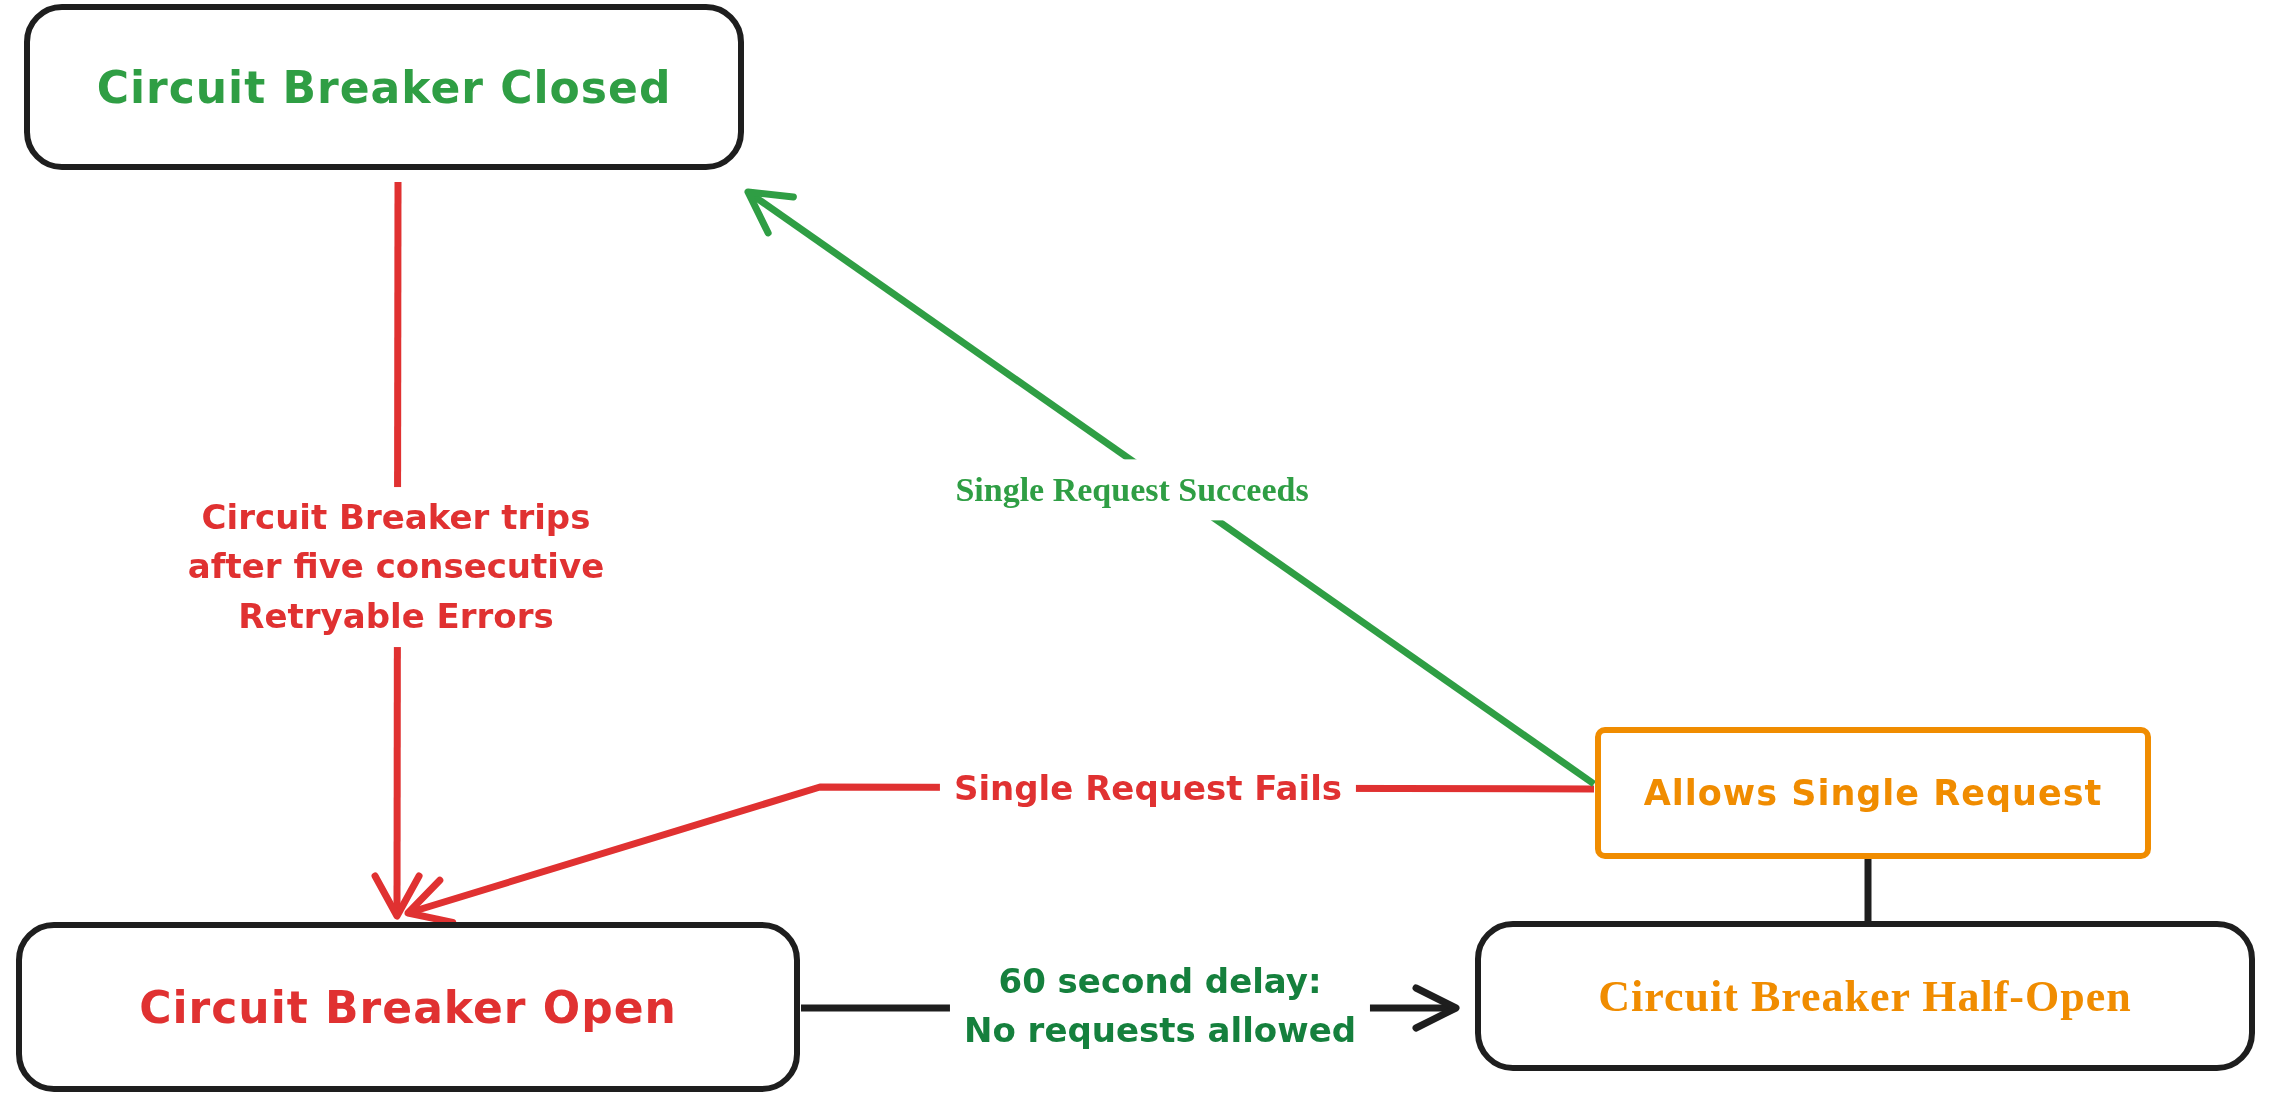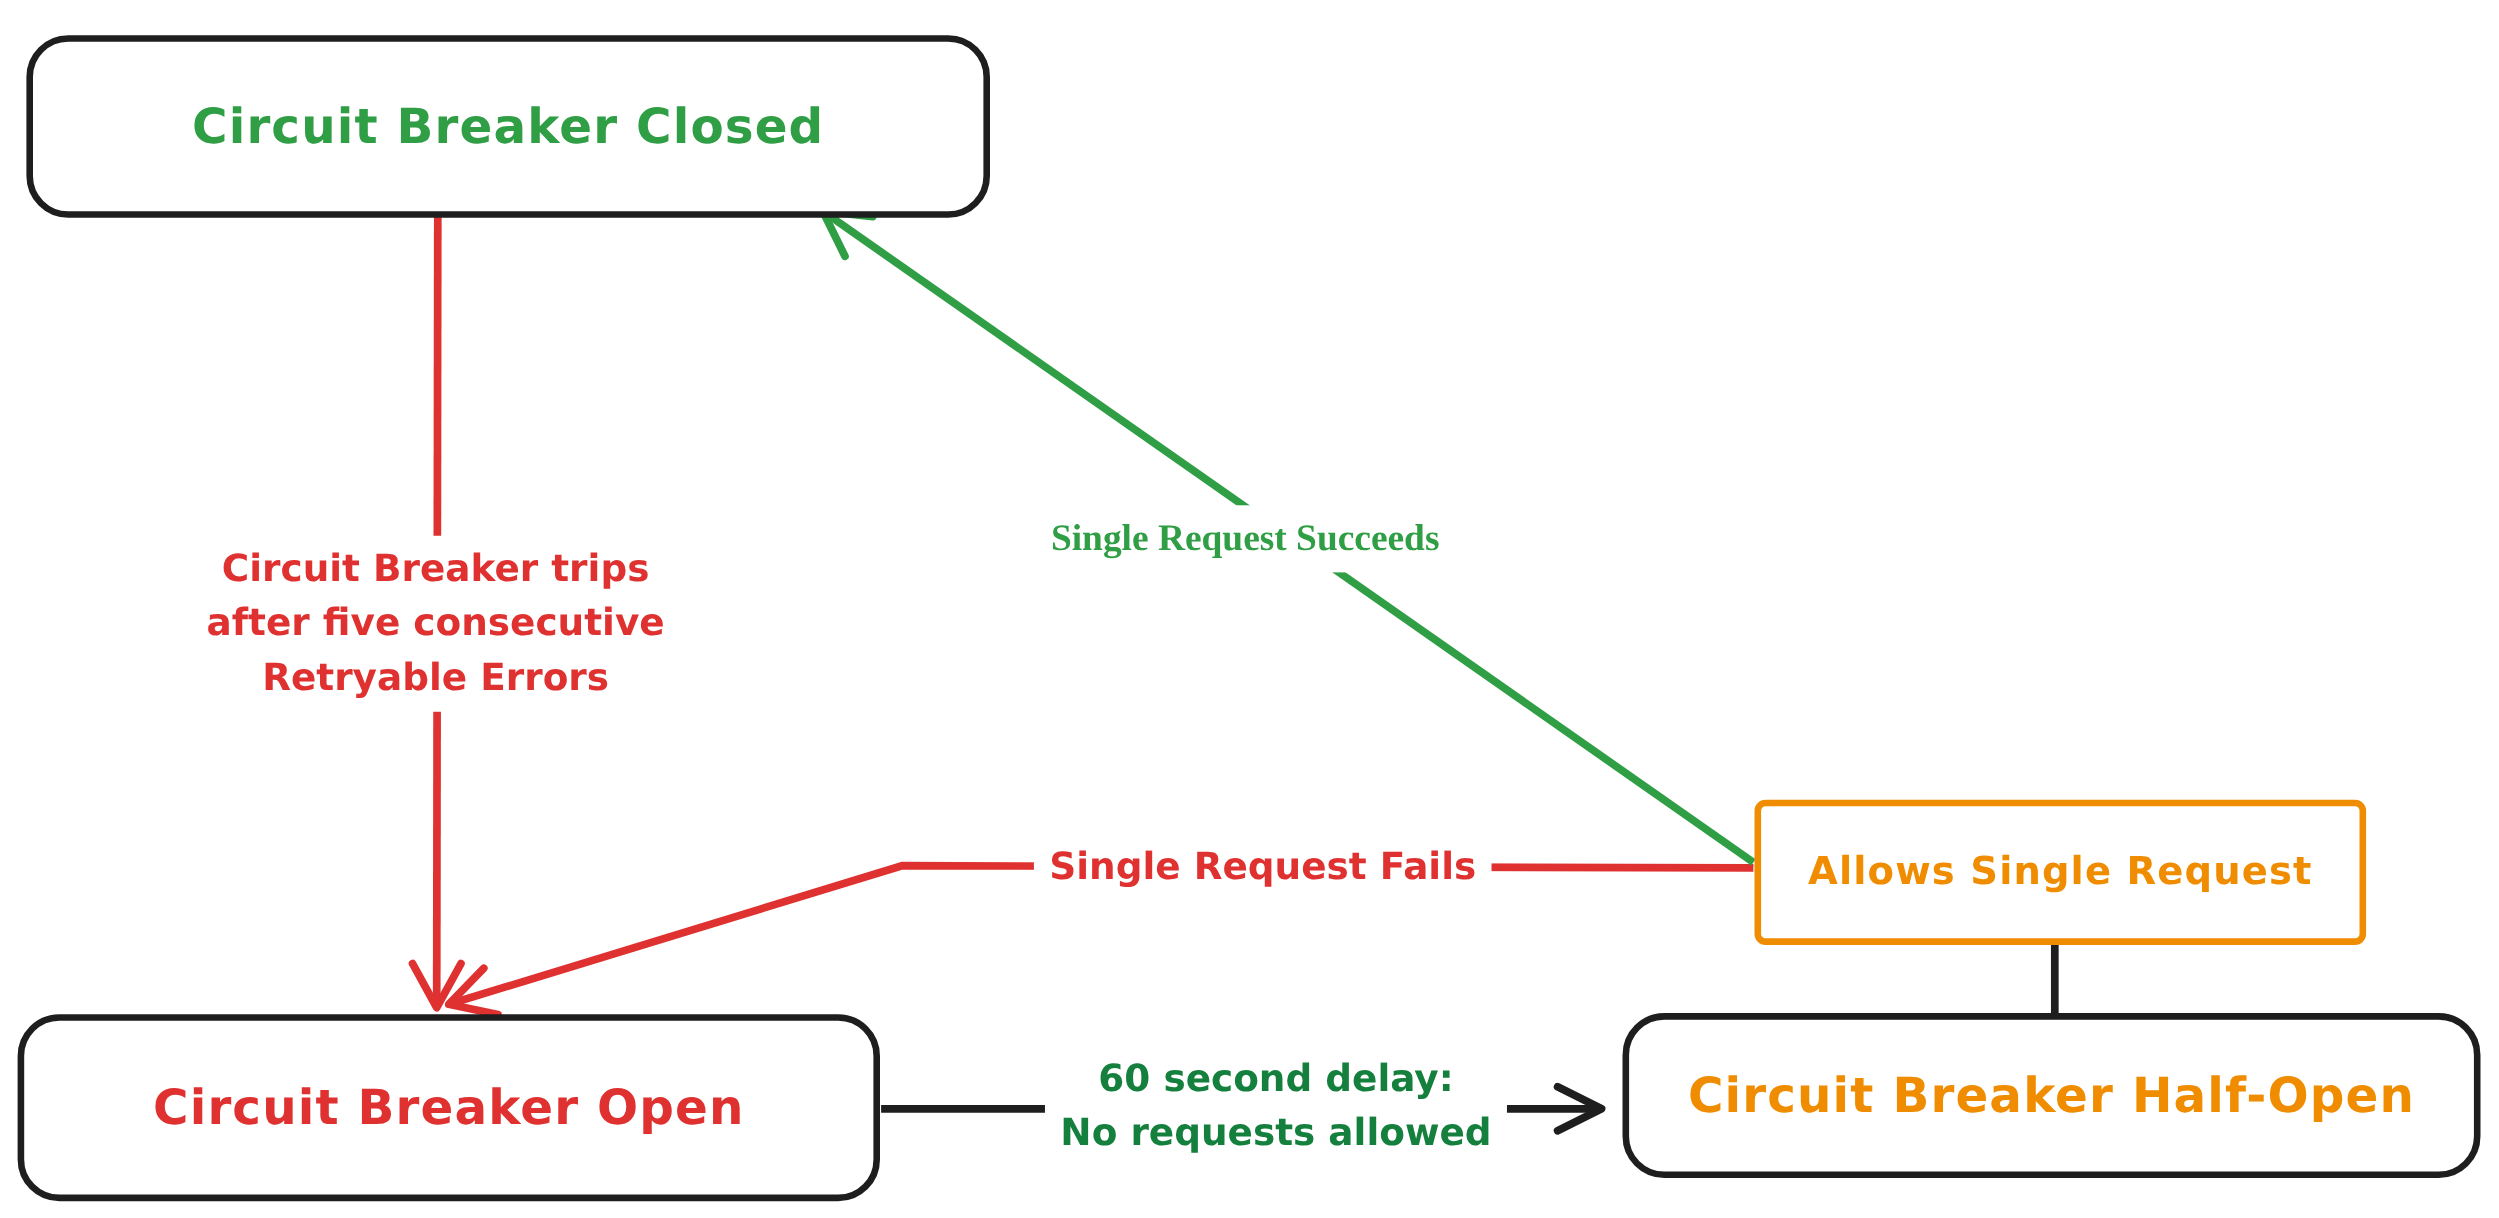--- a/index.html
+++ b/index.html
@@ -95,29 +95,29 @@
 after five consecutive
 Retryable Errors</div>
 
   <div class="edge-label c-green" style="left:1132px; top:490px;font-family:Liberation Serif, serif;">Single Request Succeeds</div>
 
   <div class="edge-label c-red" style="left:1148px; top:789px;">Single Request Fails</div>
 
   <div class="edge-label c-black" style="left:1160px; top:1006px;">60 second delay:
 No requests allowed</div>
 
-  <div class="node" style="left:24px; top:32px; width:876px; height:166px;">
+  <div class="node" style="left:24px; top:4px; width:720px; height:166px;">
     <span class="node-label c-green">Circuit Breaker Closed</span>
   </div>
 
   <div class="node" style="left:16px; top:922px; width:784px; height:170px;">
     <span class="node-label c-red">Circuit Breaker Open</span>
   </div>
 
-  <div class="node" style="left:1475px; top:921px; width:780px; height:150px;">
+  <div class="node" style="left:1475px; top:921px; width:780px; height:150px;font-family:Liberation Serif, serif;">
     <span class="node-label c-orange">Circuit Breaker Half-Open</span>
   </div>
 
   <div class="node allows" style="left:1595px; top:727px; width:556px; height:132px;">
     <span class="node-label c-orange">Allows Single Request</span>
   </div>
 
 </div>
 
 </body></html>

